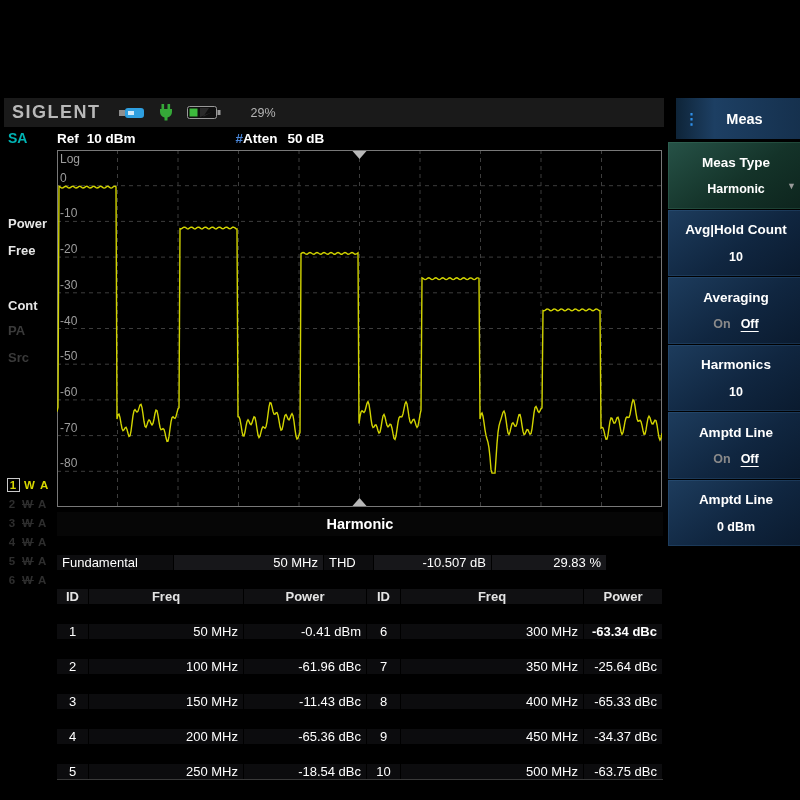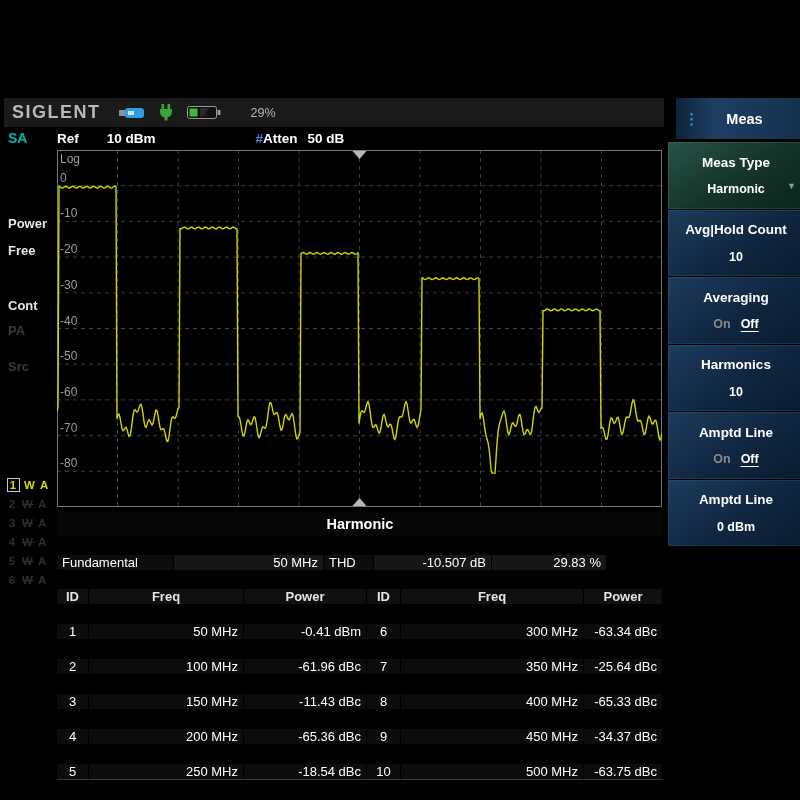--- a/index.html
+++ b/index.html
@@ -11,28 +11,28 @@
   #statusbar{position:absolute;left:0;top:0;width:660px;height:29px;background:#1a1a1a;
              display:flex;align-items:center;}
   #logo{color:#b9b9b9;font-weight:bold;font-size:18px;letter-spacing:1.5px;margin-left:8px;margin-right:18px;}
   .sb-icon{margin-right:13px;display:flex;align-items:center;}
   #battery-pct{color:#b5b5b5;font-size:12.5px;margin-left:17px;}
 
   
   #refline{position:absolute;left:53px;top:30px;width:600px;height:21px;display:flex;align-items:center;
            color:#fff;font-size:13.5px;font-weight:bold;}
   #refline .blue{color:#4a86d8;}
-  #ref-label{margin-right:28px;} #ref-value{margin-right:100px;}
+  #ref-label{margin-right:8px;} #ref-value{margin-right:100px;}
   #atten-value{margin-left:10px;}
 
   
   .rail{position:absolute;color:#e6e6e6;font-size:13px;font-weight:bold;left:4px;}
   #mode-sa{top:32px;color:#00b4b4;font-size:14px;}
   #lbl-power{top:118px;} #lbl-free{top:145px;} #lbl-cont{top:200px;}
-  #lbl-pa{top:225px;color:#3a3a3a;} #lbl-src{top:252px;color:#3a3a3a;margin-top:9px;}
+  #lbl-pa{top:225px;color:#3a3a3a;} #lbl-src{top:252px;color:#3a3a3a;}
   #traces{position:absolute;left:3px;top:377px;}
   .trc{height:19px;display:flex;align-items:center;font-size:11.5px;font-weight:bold;color:#2e2e2e;letter-spacing:1px;}
   .trc .num{display:inline-block;min-width:9px;text-align:center;padding:0 1px;margin-right:4px;}
   .trc.active{color:#d8d800;}
   .trc.active .num{border:1px solid #c9c9c9;color:#d8d800;}
   .trc:not(.active) .w{text-decoration:line-through;}
 
   
   #plot{position:absolute;left:53px;top:52px;width:605px;height:357px;background:#000;}
   #plot svg{position:absolute;left:0;top:0;}
@@ -188,21 +188,21 @@
           <div class="t-cell hdr" style="width: 78px;">Power</div>
         </div>
       </div>
     <div id="t-body">
         <div class="t-row">
           <div class="t-cell cen" style="width: 31px;">1</div>
           <div class="t-cell" style="justify-content: flex-end; width: 154px;">50 MHz</div>
           <div class="t-cell" style="justify-content: flex-end; width: 122px;">-0.41 dBm</div>
           <div class="t-cell cen" style="width: 33px;">6</div>
           <div class="t-cell" style="justify-content: flex-end; width: 182px;">300 MHz</div>
-          <div class="t-cell" style="justify-content: flex-end; width: 78px;">-63.34 dBc</div>
+          <div class="t-cell" style="justify-content: flex-end; width: 78px; font-weight: bold;">-63.34 dBc</div>
         </div>
         <div class="t-row">
           <div class="t-cell cen" style="width: 31px;">2</div>
           <div class="t-cell" style="justify-content: flex-end; width: 154px;">100 MHz</div>
           <div class="t-cell" style="justify-content: flex-end; width: 122px;">-61.96 dBc</div>
           <div class="t-cell cen" style="width: 33px;">7</div>
           <div class="t-cell" style="justify-content: flex-end; width: 182px;">350 MHz</div>
           <div class="t-cell" style="justify-content: flex-end; width: 78px;">-25.64 dBc</div>
         </div>
         <div class="t-row">

